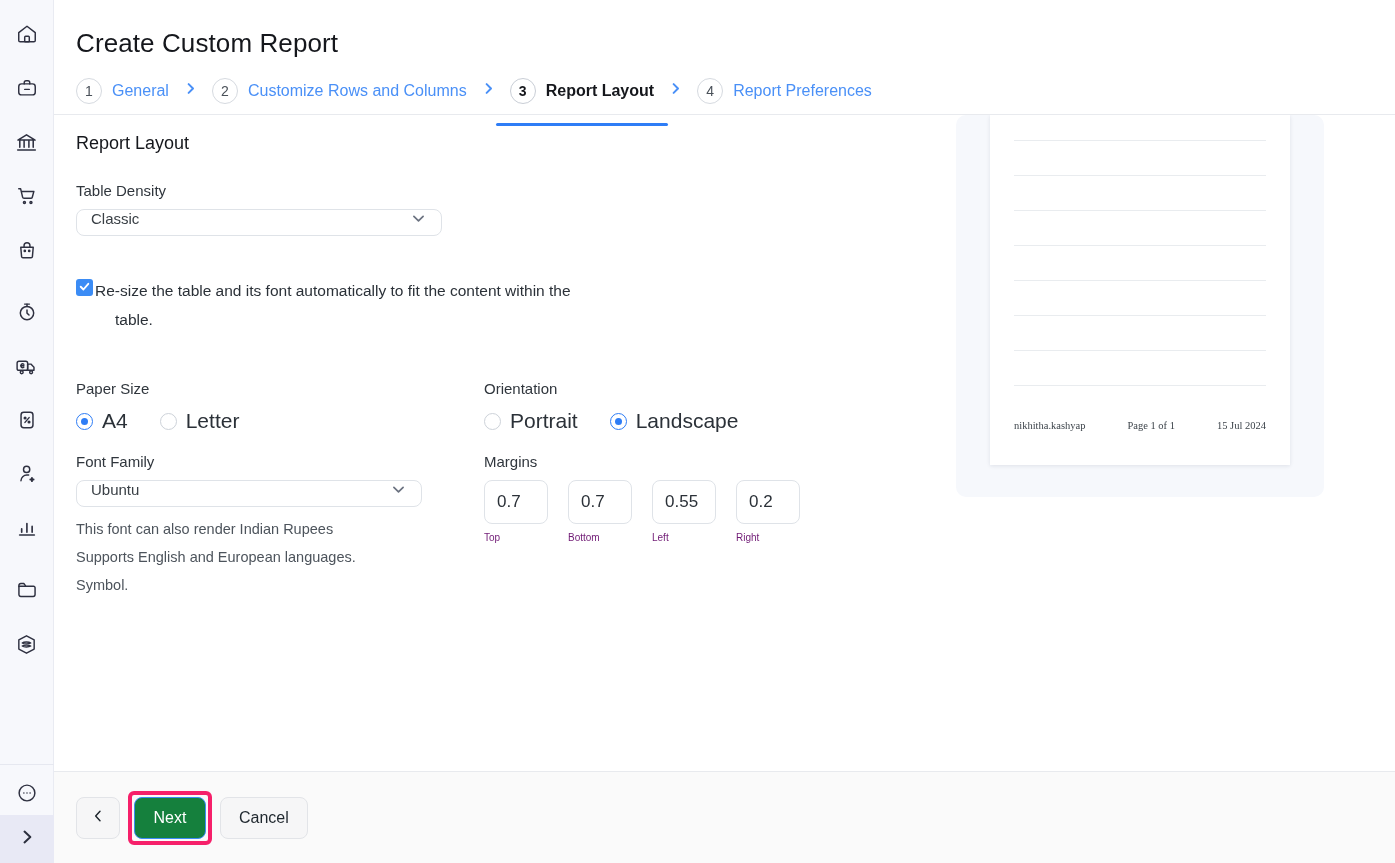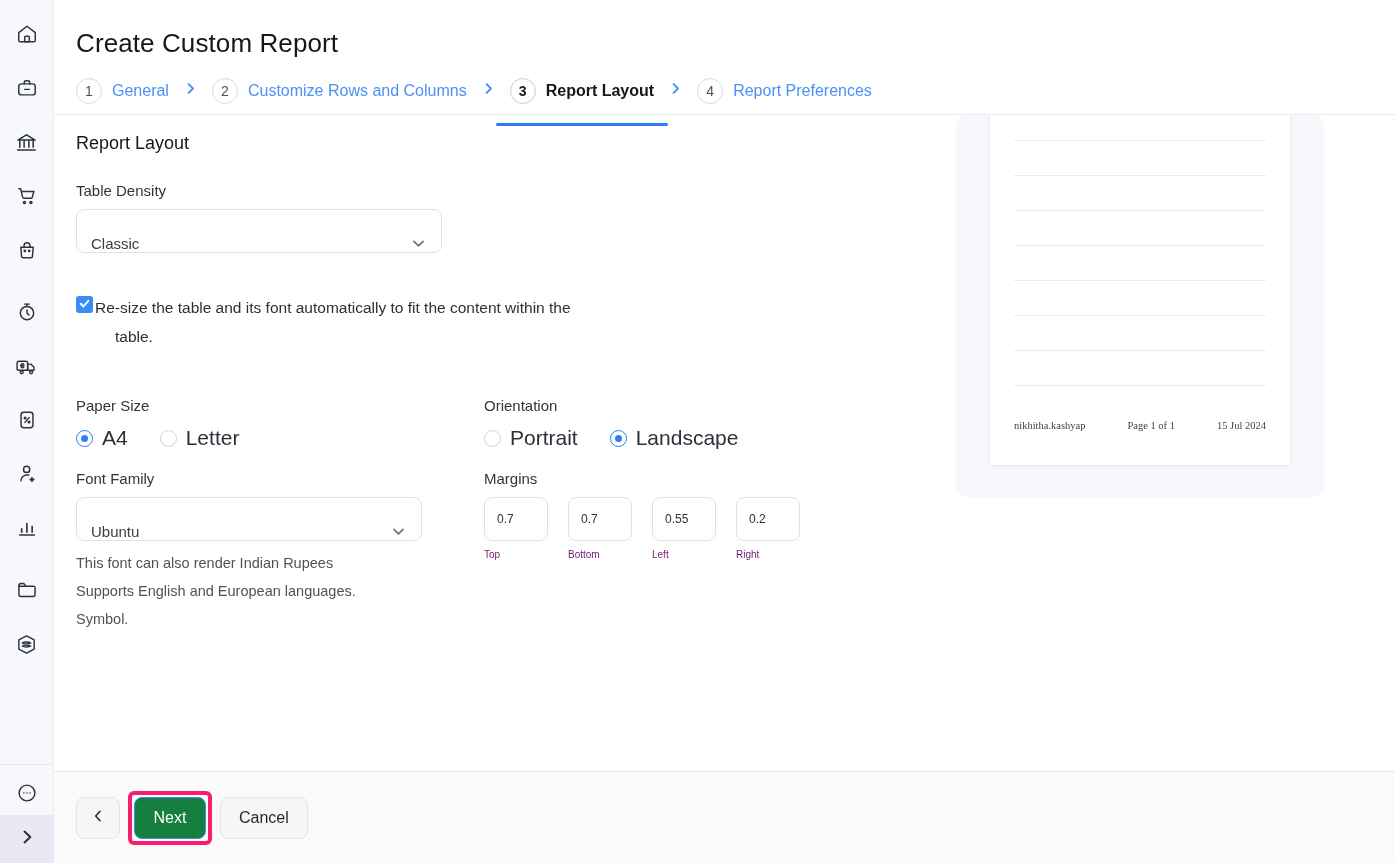--- a/index.html
+++ b/index.html
@@ -83,22 +83,22 @@
 
   
   .content { flex: 1 1 auto; display: flex; position: relative; overflow: hidden; }
   .form-col { width: 840px; flex: 0 0 840px; padding: 18px 0 0 22px; }
   .preview-col { flex: 1 1 auto; padding: 0px 20px 0 40px; }
 
   .section-title { font-size: 18px; color: #15171c; margin: 0 0 28px 0; }
   .field-label { font-size: 15px; color: #30363d; margin-bottom: 10px; }
 
   .select-box {
-    height: 44px; border: 1px solid #dfe3e8; border-radius: 8px;
-    background: #fff; display: flex; align-items: flex-end;
+    height: 27px; border: 1px solid #dfe3e8; border-radius: 8px;
+    background: #fff; display: flex; align-items: flex-start;
     padding: 0 14px; font-size: 15px; color: #3a4046;
     cursor: pointer; position: relative;
   }
   .select-box .val { flex: 1 1 auto; }
   .chev { color: #6b7280; display: flex; align-items: center; }
 
   .sel-density { width: 366px; }
   .sel-font { width: 346px; }
 
   .checkrow { display: flex; align-items: flex-start; margin-top: 40px; }
@@ -133,21 +133,21 @@
   .radio-label { font-size: 21px; color: #2b3138; }
 
   .row2 { display: flex; margin-top: 20px; }
   .help-text { font-size: 14.5px; color: #4d545c; line-height: 28px; margin-top: 8px; max-width: 330px; }
 
   .margins { display: flex; }
   .margin-item { margin-right: 20px; }
   .margin-box {
     width: 64px; height: 44px; border: 1px solid #dfe3e8; border-radius: 8px;
     display: flex; align-items: center; padding: 0 12px;
-    font-size: 12px; color: #2b3138; background: #fff;
+    font-size: 17px; color: #2b3138; background: #fff;
   }
   .margin-cap { font-size: 10px; color: #701a75; margin-top: 8px; }
 
   
   .preview-wrap {
     width: 368px; background: #f6f8fc; border-radius: 10px;
     padding: 0 18px 24px 18px; margin-left: 22px;
     height: 382px; overflow: hidden;
   }
   .paper {

